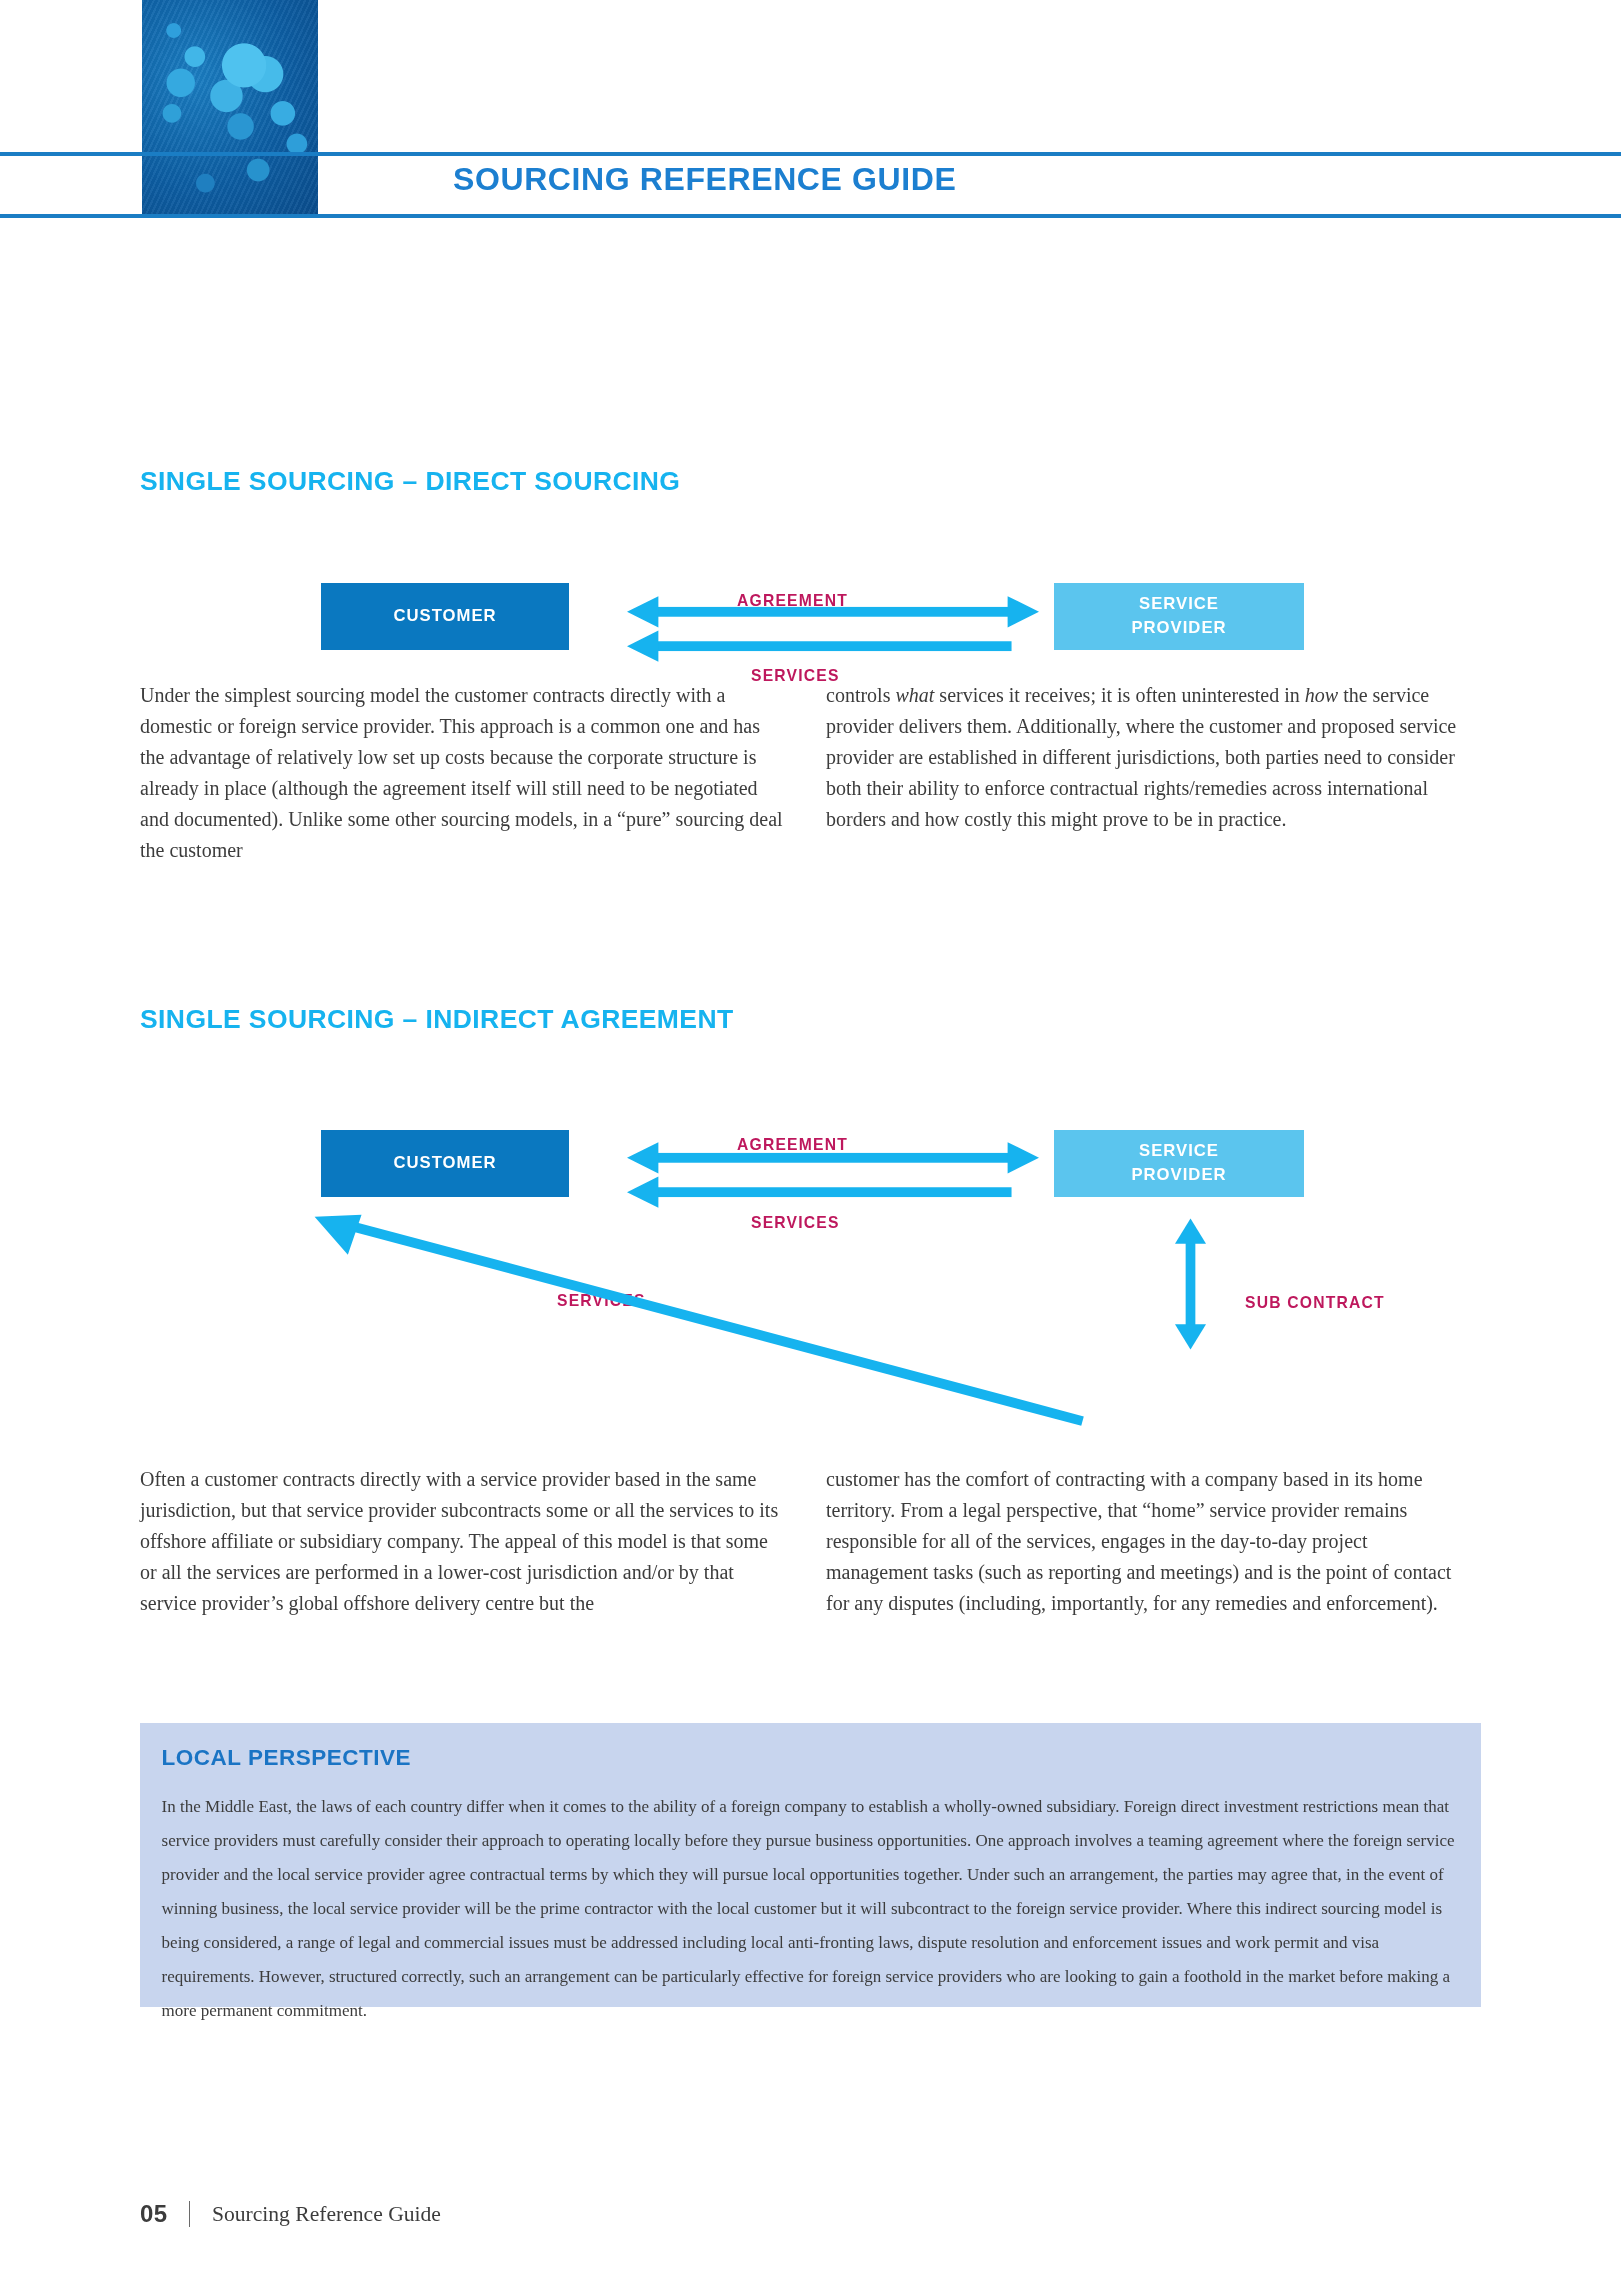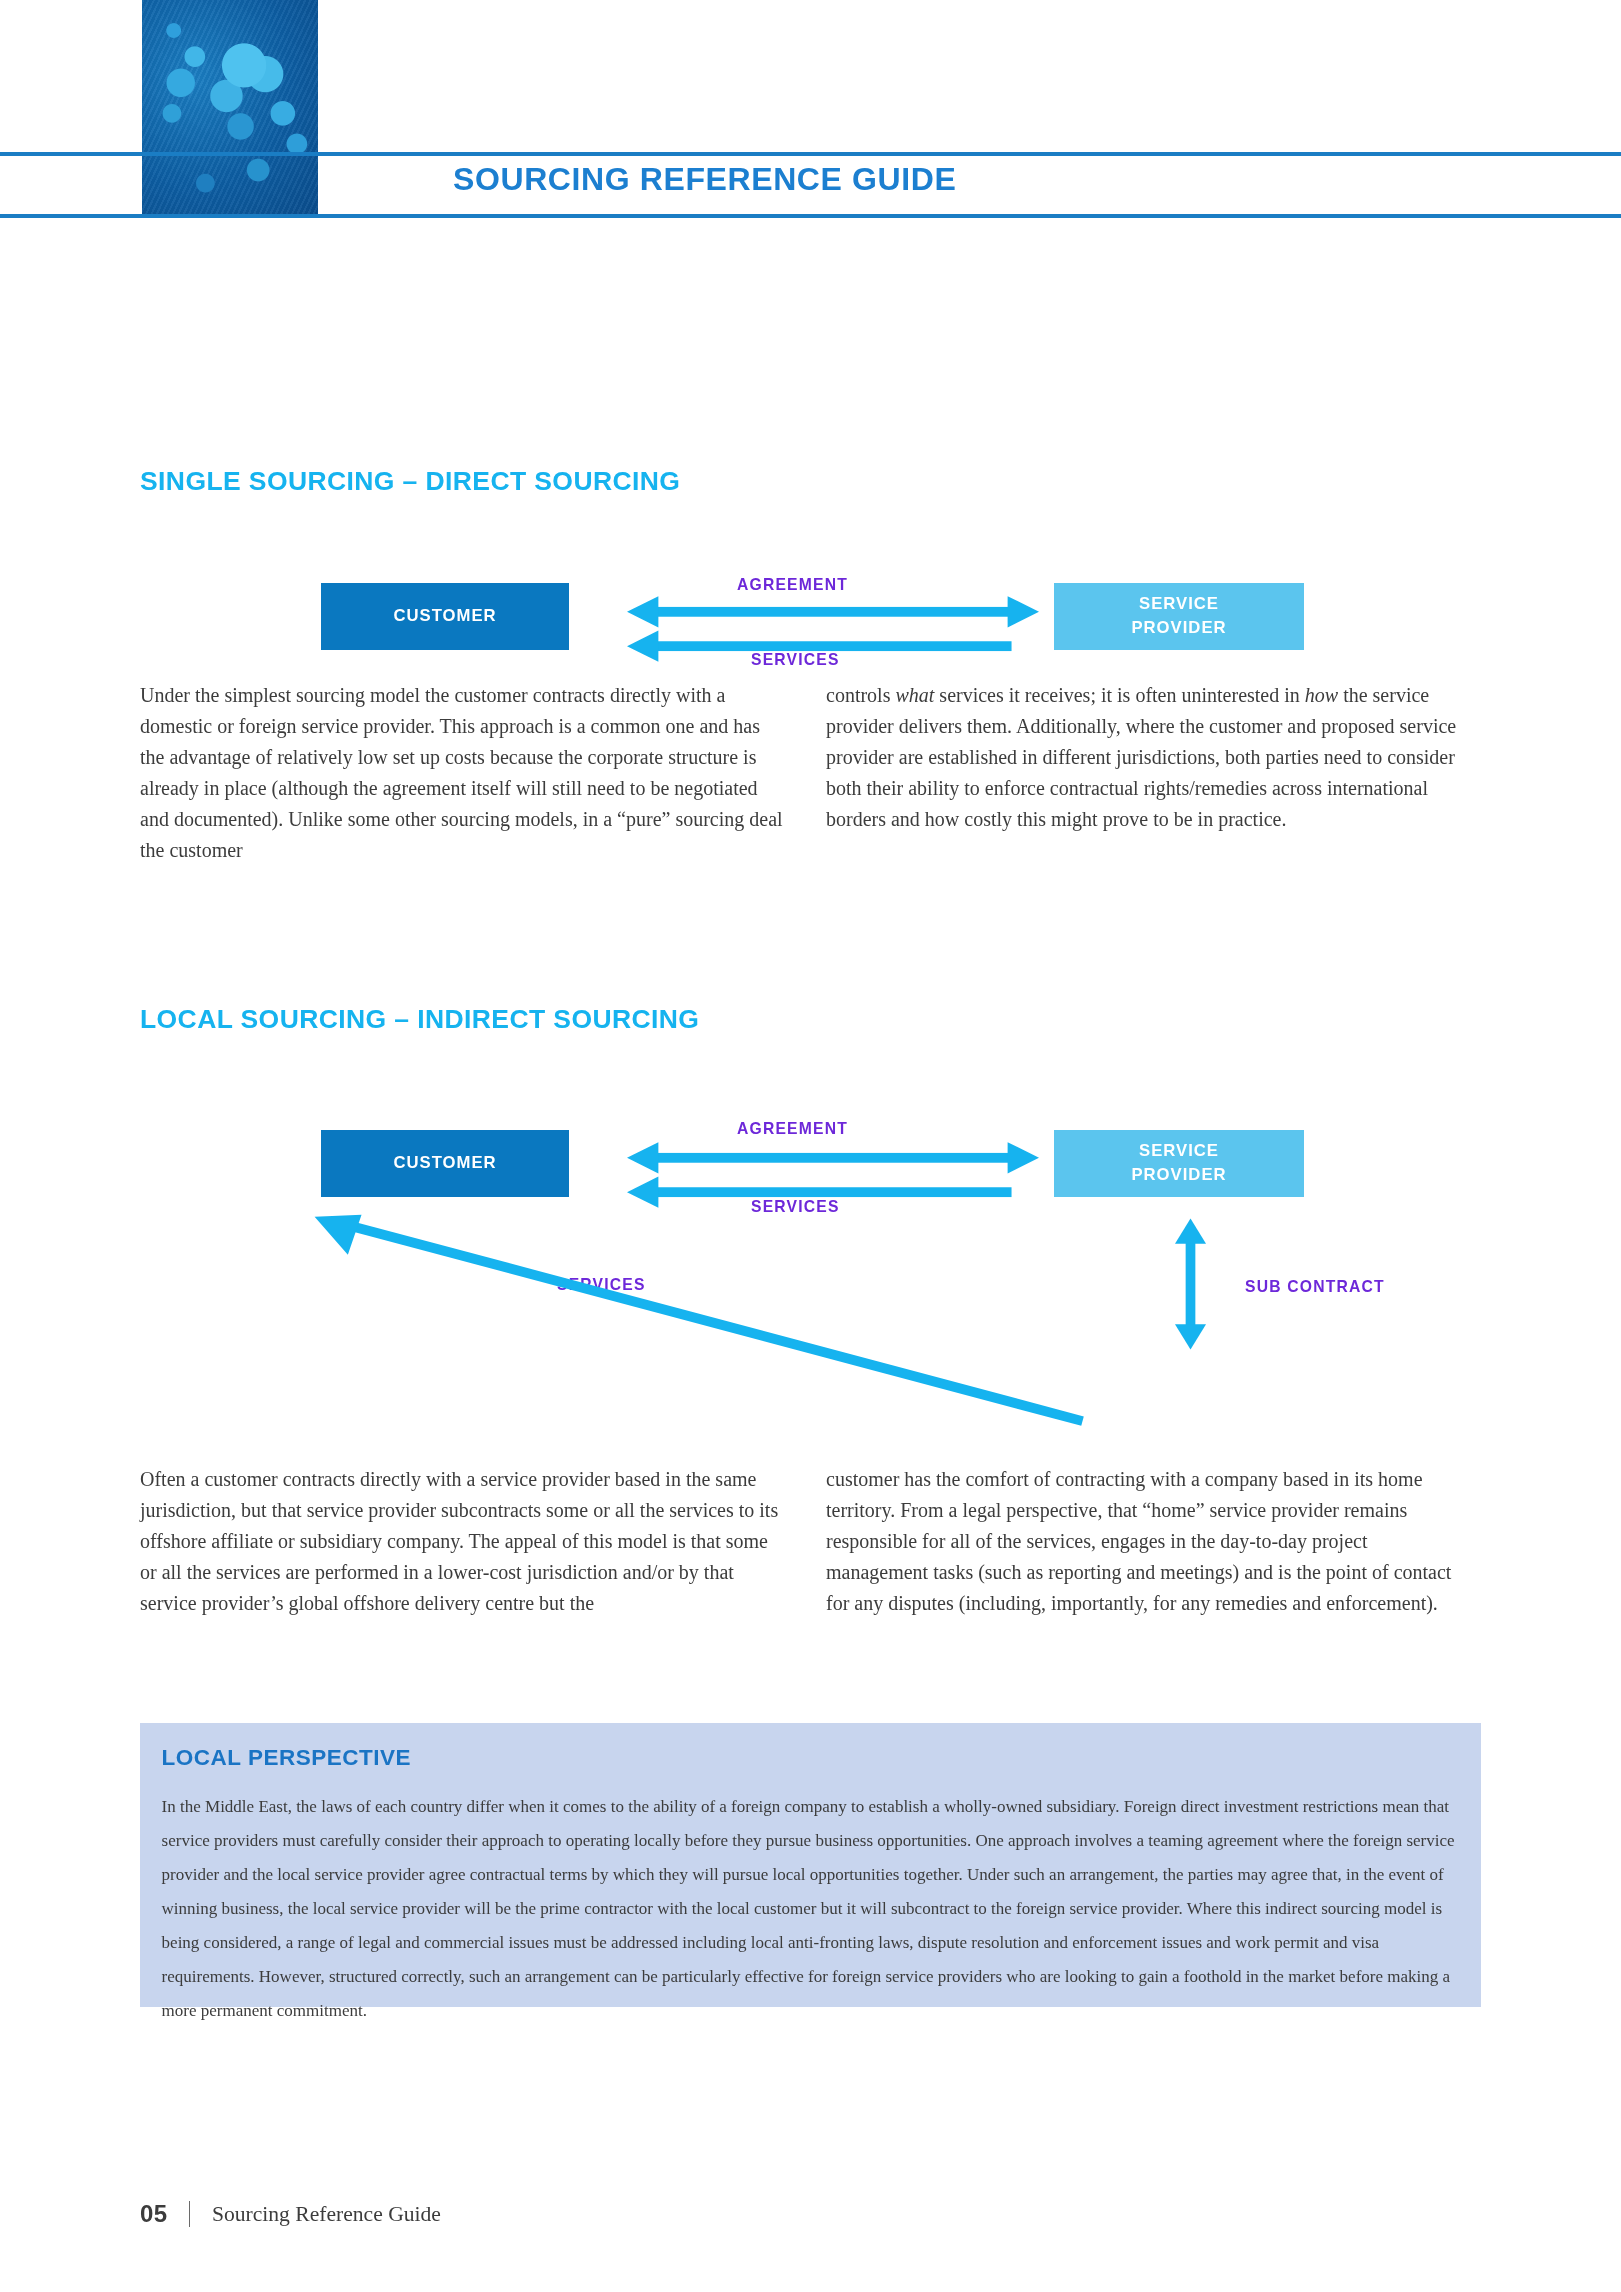--- a/index.html
+++ b/index.html
@@ -93,22 +93,23 @@
     letter-spacing: 1px;
     color: #ffffff;
     line-height: 1.45;
   }
   .flow-label {
     position: absolute;
     font-family: "Liberation Sans", sans-serif;
     font-weight: bold;
     font-size: 15.7px;
     letter-spacing: 1.2px;
-    color: #6d28d9;
+    color: #be185d;
     white-space: nowrap;
+    margin-top: 16px;
   }
   .arrow-svg { position: absolute; overflow: visible; }
 
   
   .body-col {
     position: absolute;
     font-family: "Liberation Serif", serif;
     font-size: 20px;
     line-height: 31px;
     color: #3c3c3c;
@@ -217,21 +218,21 @@
     <g>
       <rect x="28" y="48" width="364" height="10" fill="#16b3ef"></rect>
       <polygon points="0,53 32,37 32,69" fill="#16b3ef"></polygon>
     </g>
   </svg>
 </div>
 
 <div class="body-col col-left" id="direct-text-left">Under the simplest sourcing model the customer contracts directly with a domestic or foreign service provider. This approach is a common one and has the advantage of relatively low set up costs because the corporate structure is already in place (although the agreement itself will still need to be negotiated and documented). Unlike some other sourcing models, in a “pure” sourcing deal the customer</div>
 <div class="body-col col-right" id="direct-text-right">controls <i>what</i> services it receives; it is often uninterested in <i>how</i> the service provider delivers them. Additionally, where the customer and proposed service provider are established in different jurisdictions, both parties need to consider both their ability to enforce contractual rights/remedies across international borders and how costly this might prove to be in practice.</div>
 
-<div class="section-heading" id="heading-indirect">LOCAL SOURCING – INDIRECT SOURCING</div>
+<div class="section-heading" id="heading-indirect">SINGLE SOURCING – INDIRECT AGREEMENT</div>
 
 <div class="diagram" id="diagram-indirect" style="top:1108px;height:333px">
 
   <div class="node-box" style="left:321px;top:21.6px;width:248px;height:67px;background:#0a78c0;">
     <span>CUSTOMER</span>
   </div>
 
   <div class="node-box" style="left:1054px;top:21.6px;width:250px;height:67px;background:#5bc5ee;">
     <span style="white-space:pre-line">SERVICE
 PROVIDER</span>

